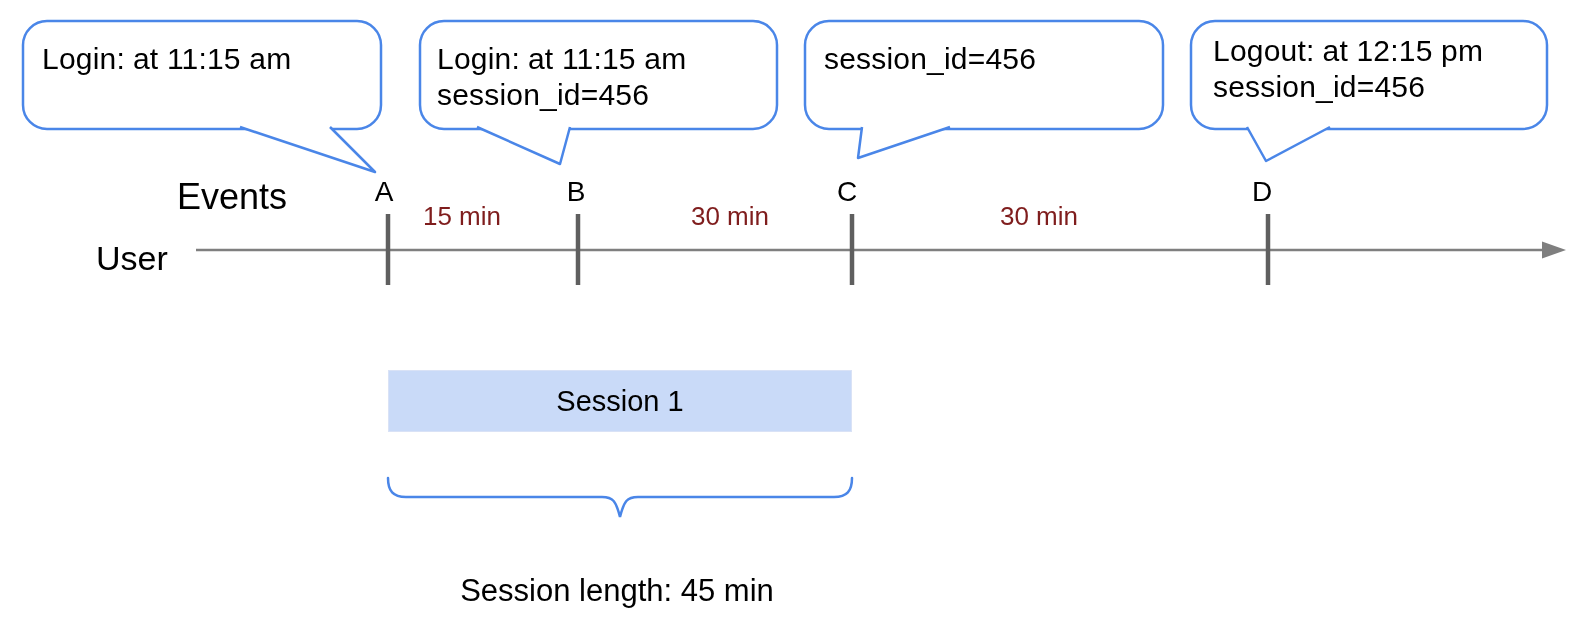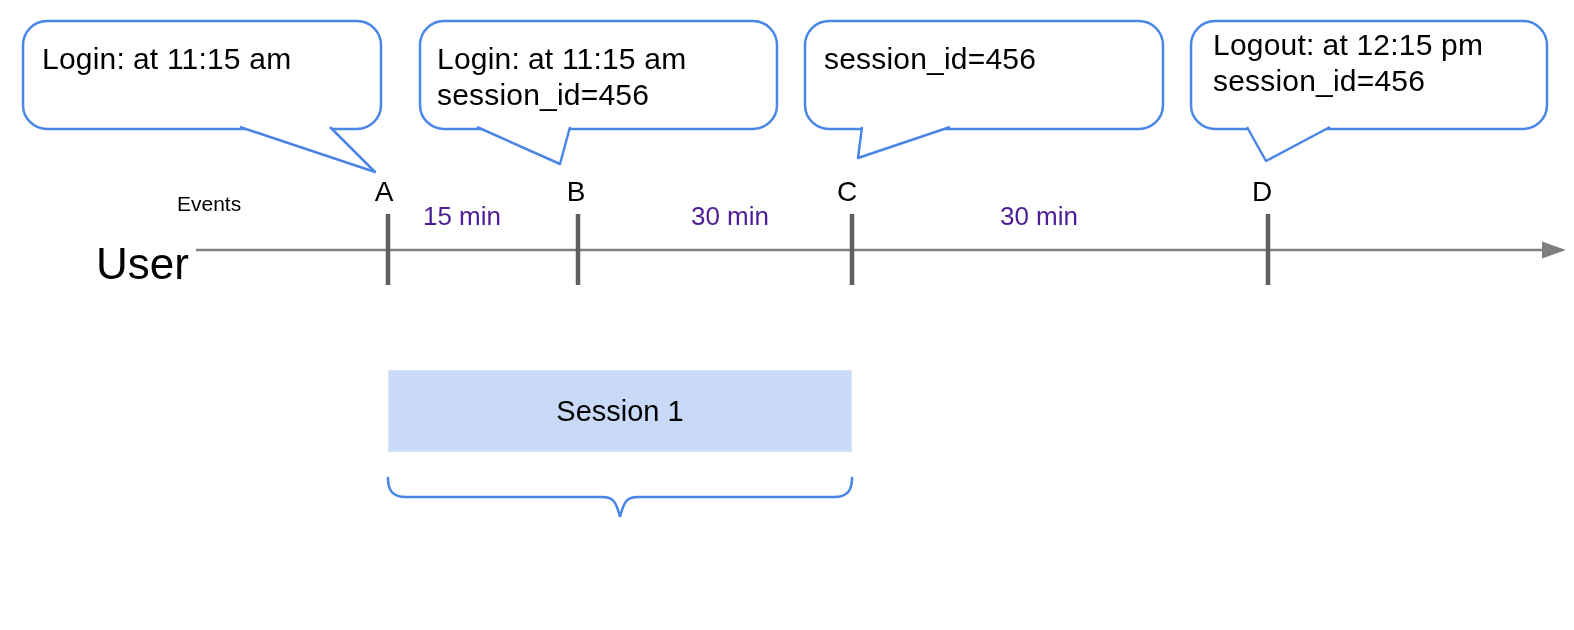--- a/index.html
+++ b/index.html
@@ -14,28 +14,28 @@
   }
   #shapes { position: absolute; left: 0; top: 0; }
   .txt { position: absolute; white-space: nowrap; }
   .callout-text {
     font-size: 30px;
     line-height: 36px;
     letter-spacing: 0.2px;
   }
   .callout-text .evt { font-weight: normal; }
   .callout-text .t { margin-left: 8px; }
-  .axis-label { font-size: 21px; margin-top: 16px; }
+  .axis-label { font-size: 36px; }
   .marker { font-size: 28px; transform: translateX(-50%); }
-  .interval { font-size: 26px; transform: translateX(-50%); color: #4c1d95; }
-  .user-label { font-size: 44px; }
+  .interval { font-size: 26px; transform: translateX(-50%); color: #7f1d1d; }
+  .user-label { font-size: 34px; }
   .session-box {
     position: absolute;
     left: 388px; top: 370px;
-    width: 464px; height: 82px;
+    width: 464px; height: 62px;
     background: #c9daf8;
     border: 1px solid #d9e2f6;
     box-sizing: border-box;
     display: flex; align-items: center; justify-content: center;
     font-size: 29px;
   }
   .session-length {
     position: absolute;
     left: 367px; top: 573px; width: 500px;
     text-align: center;
@@ -74,33 +74,34 @@
   <div class="txt callout-text" style="left:42px; top:41px;">
     <div><span class="evt">Login:</span><span class="t">at 11:15 am</span></div>
   </div>
   <div class="txt callout-text" style="left:437px; top:41px;">
     <div><span class="evt">Login:</span><span class="t">at 11:15 am</span></div>
     <div>session_id=456</div>
   </div>
   <div class="txt callout-text" style="left:824px; top:41px;">
     <div>session_id=456</div>
   </div>
-  <div class="txt callout-text" style="left:1213px; top:27px;">
+  <div class="txt callout-text" style="left:1213px; top:33px;">
     <div><span class="evt">Logout:</span><span class="t">at 12:15 pm</span></div>
     <div>session_id=456</div>
   </div>
 
   <div class="txt axis-label" style="left:177px; top:176px;">Events</div>
   <div class="txt marker" style="left:384px; top:176px;">A</div>
   <div class="txt marker" style="left:576px; top:176px;">B</div>
   <div class="txt marker" style="left:847px; top:176px;">C</div>
   <div class="txt marker" style="left:1262px; top:176px;">D</div>
   <div class="txt user-label" style="left:96px; top:239px;">User</div>
 
   <div class="txt interval" style="left:462px; top:201px;">15 min</div>
   <div class="txt interval" style="left:730px; top:201px;">30 min</div>
   <div class="txt interval" style="left:1039px; top:201px;">30 min</div>
 
   <div class="session-box">
     <span>Session 1</span>
   </div>
+  <div class="session-length">Session length: 45 min</div>
 
 </div>
 
 </body></html>

